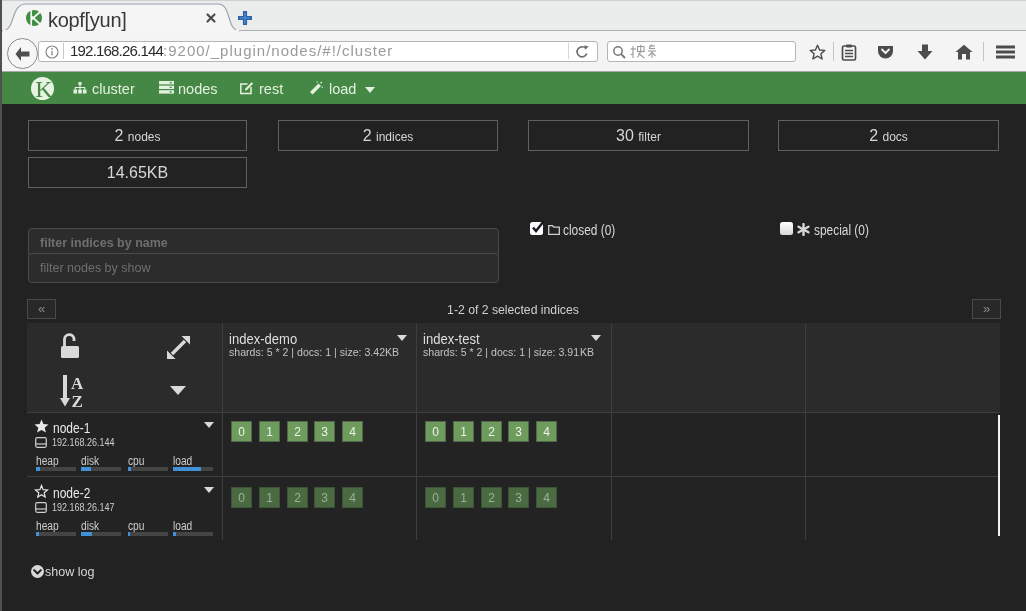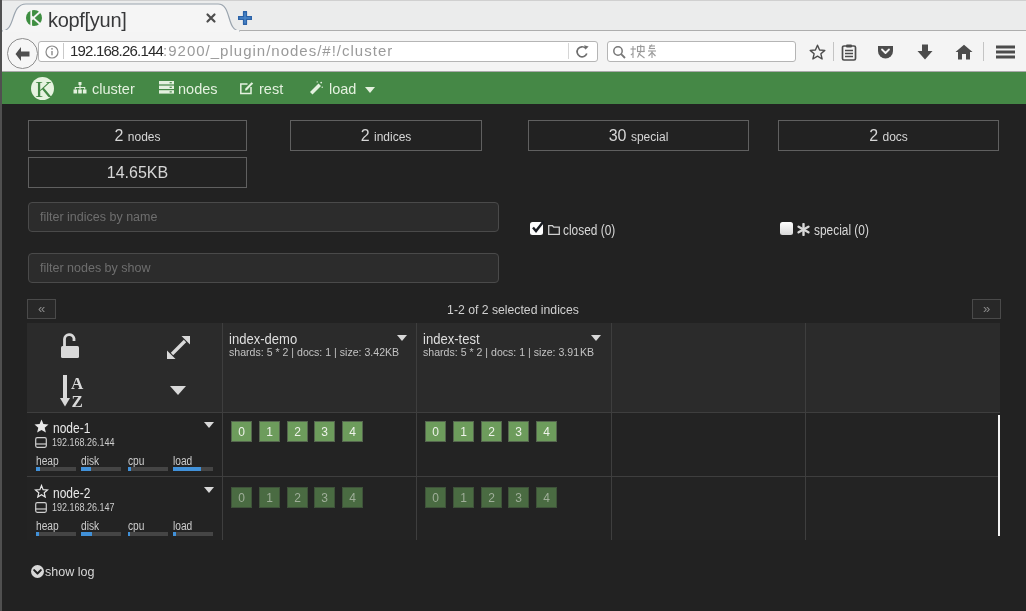--- a/index.html
+++ b/index.html
@@ -177,26 +177,26 @@
   <circle cx="12.2" cy="1.6" r="0.9" fill="#e4f1df"></circle>
   <circle cx="8.2" cy="0.9" r="0.7" fill="#e4f1df"></circle>
   <circle cx="13.2" cy="6.2" r="0.7" fill="#e4f1df"></circle>
 </svg>
 <div class="abs navtxt" style="left:329px;">load</div>
 <div class="abs carat" style="left:365px;top:87px;border-top-color:#e4f1df;"></div>
 
 <div class="abs" id="leftedge"></div>
 
 <div class="abs statbox" style="left:28px;width:219px;"><span class="num">2 </span><span class="lbl">nodes</span></div>
-<div class="abs statbox" style="left:290px;width:192px;"><span class="num">2 </span><span class="lbl">indices</span></div>
-<div class="abs statbox" style="left:528px;width:221px;"><span class="num">30 </span><span class="lbl">special</span></div>
+<div class="abs statbox" style="left:278px;width:220px;"><span class="num">2 </span><span class="lbl">indices</span></div>
+<div class="abs statbox" style="left:528px;width:221px;"><span class="num">30 </span><span class="lbl">filter</span></div>
 <div class="abs statbox" style="left:778px;width:221px;"><span class="num">2 </span><span class="lbl">docs</span></div>
 <div class="abs statbox" style="left:28px;width:219px;top:157px;"><span class="num">14.65KB</span></div>
 
-<div class="abs finput" style="top:202px;">filter indices by name</div>
+<div class="abs finput" style="top:228px;font-weight:bold;">filter indices by name</div>
 <div class="abs finput" style="top:253px;">filter nodes by show</div>
 
 <div class="abs" style="left:530px;top:222px;width:13px;height:13px;background:#fdfdfd;border-radius:2.5px;"></div>
 <svg class="abs" style="left:530px;top:219px" width="16" height="16" viewBox="0 0 16 16">
   <path d="M 3 8.5 L 6 12 L 13.5 2.5" fill="none" stroke="#181b21" stroke-width="2.4"></path>
 </svg>
 <svg class="abs" style="left:548px;top:225px" width="12" height="10" viewBox="0 0 12 10">
   <path d="M 0.7 9.3 L 0.7 0.7 L 4.5 0.7 L 5.8 2.2 L 11.3 2.2 L 11.3 9.3 Z" fill="none" stroke="#cfcfcf" stroke-width="1.3"></path>
 </svg>
 <div class="abs" style="left:563px;top:222px;font-size:14px;color:#d8d8d8;transform:scaleX(0.85);transform-origin:0 0;">closed (0)</div>

